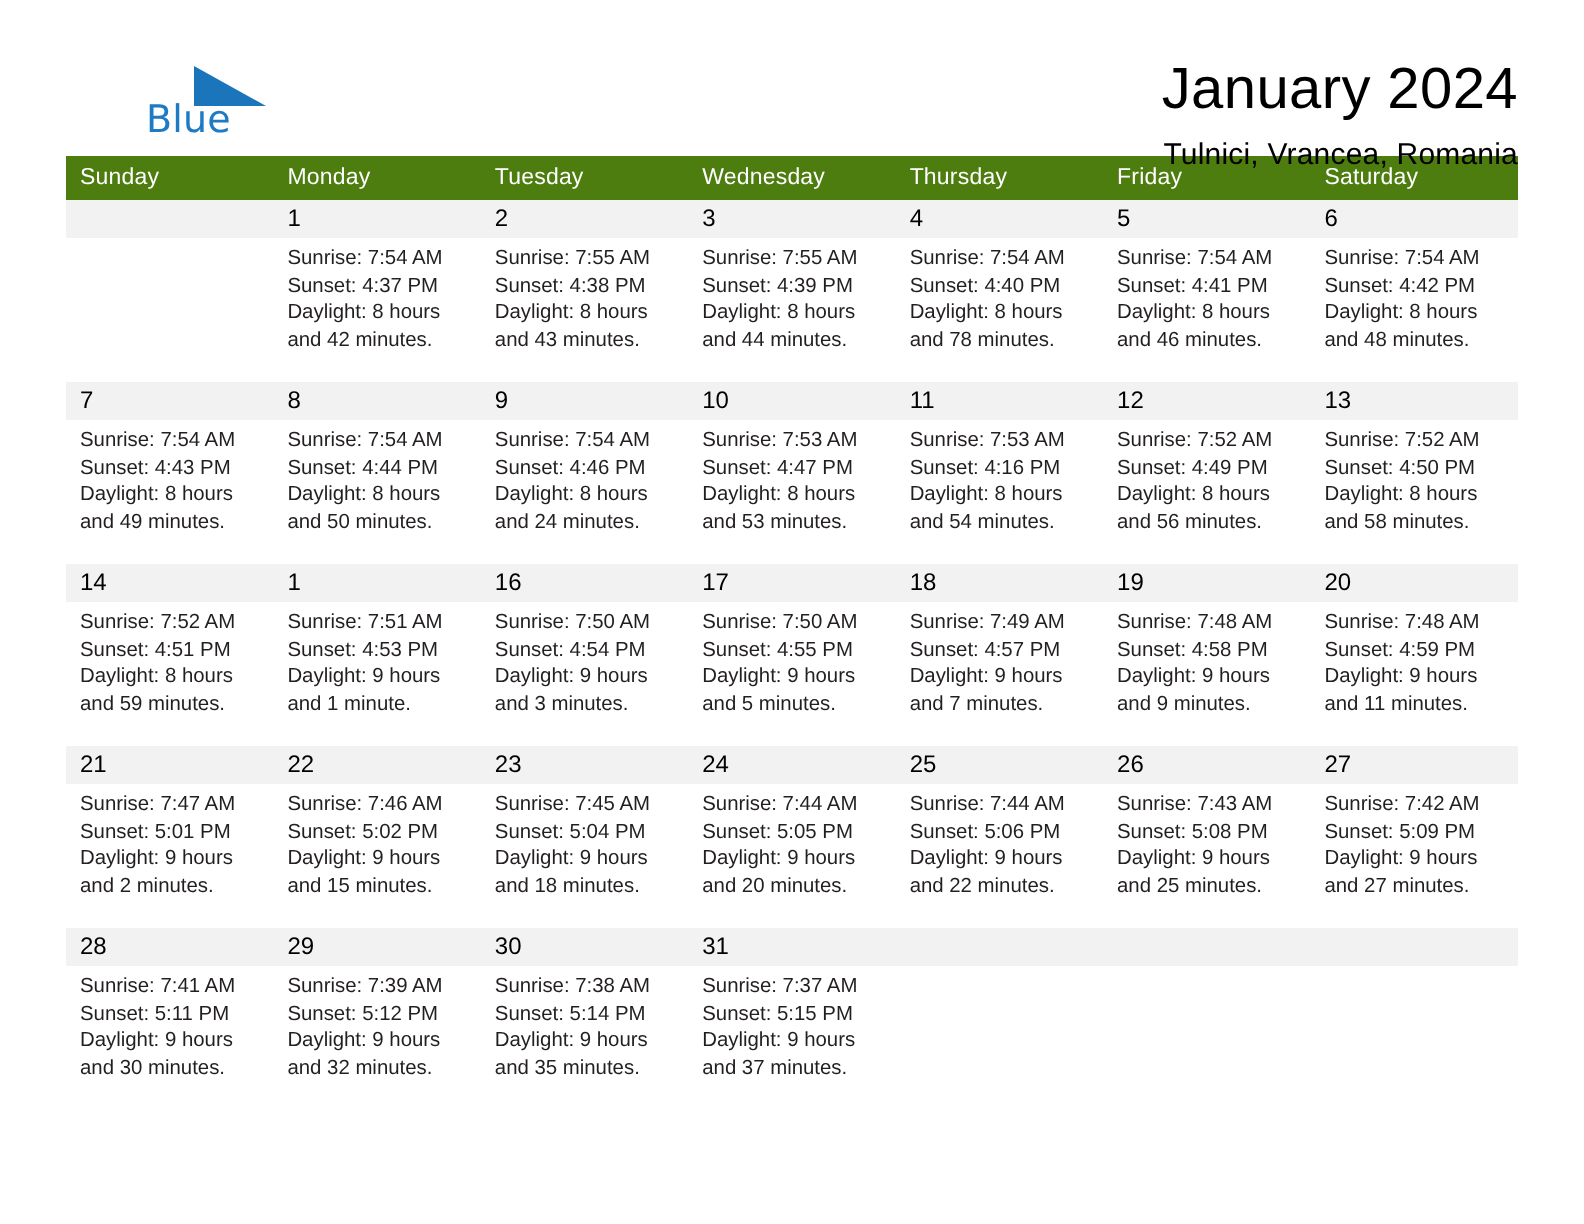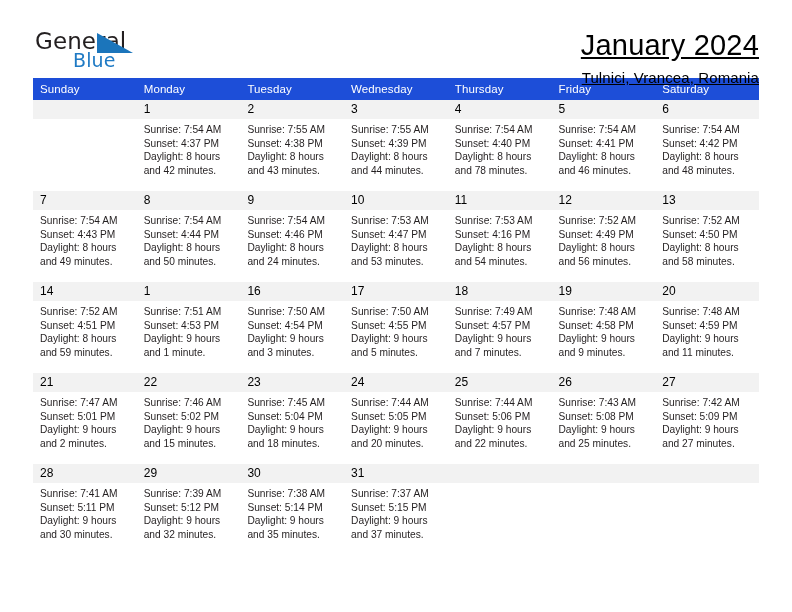--- a/index.html
+++ b/index.html
@@ -61,21 +61,20 @@
     left: 64px;
     top: 5px;
     width: 0;
     height: 0;
     border-left: 36px solid #1b75bb;
     border-top: 20px solid transparent;
   }
   .title-block {
     text-align: right;
     padding-top: 0px;
-    text-decoration: underline;
   }
   .cal-title {
     font-size: 29px;
     color: #000000;
     font-weight: 400;
     line-height: 34px;
     letter-spacing: 0.2px;
   }
   .cal-subtitle {
     font-size: 15px;
@@ -86,21 +85,21 @@
   }
 
   
   table.calendar {
     border-collapse: collapse;
     table-layout: fixed;
     width: 726px;
     margin-top: 6px;
   }
   table.calendar th {
-    background: #1d4ed8;
+    background: #4d7c0f;
     color: #ffffff;
     font-size: 11.5px;
     font-weight: 400;
     text-align: left;
     padding: 5px 0 5px 7px;
     height: 19px;
     box-sizing: border-box;
     letter-spacing: 0.1px;
   }
   table.calendar td {
@@ -138,21 +137,20 @@
   tr.week.first td { border-top: none; }
 </style>
 </head>
 <body>
 
 <div class="page">
 
   <div class="header">
 
     <div class="logo">
-      <span class="logo-general">General</span>
       <span class="logo-triangle"></span>
       <span class="logo-blue">Blue</span>
     </div>
 
     <div class="title-block">
       <div class="cal-title">January 2024</div>
       <div class="cal-subtitle">Tulnici, Vrancea, Romania</div>
     </div>
 
   </div>

